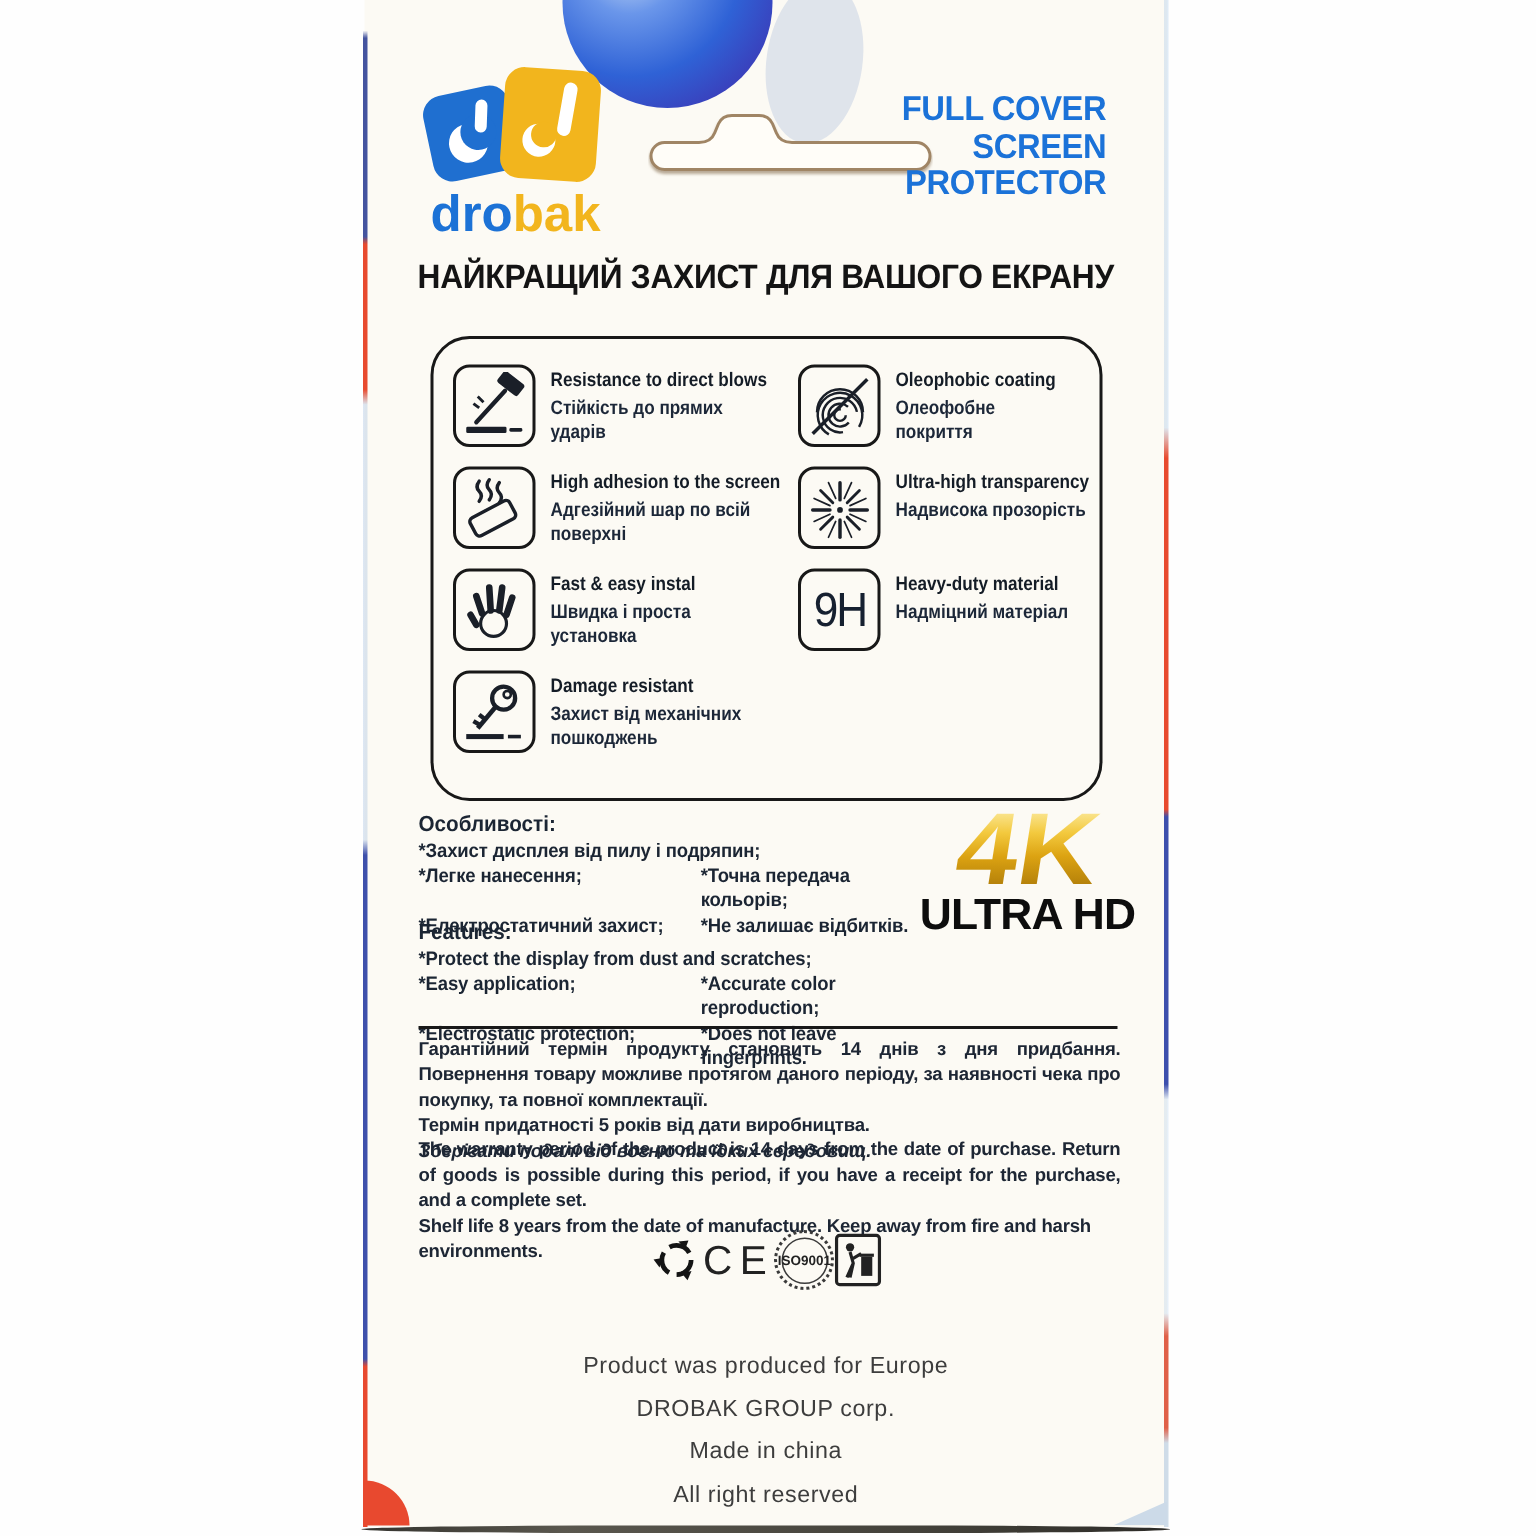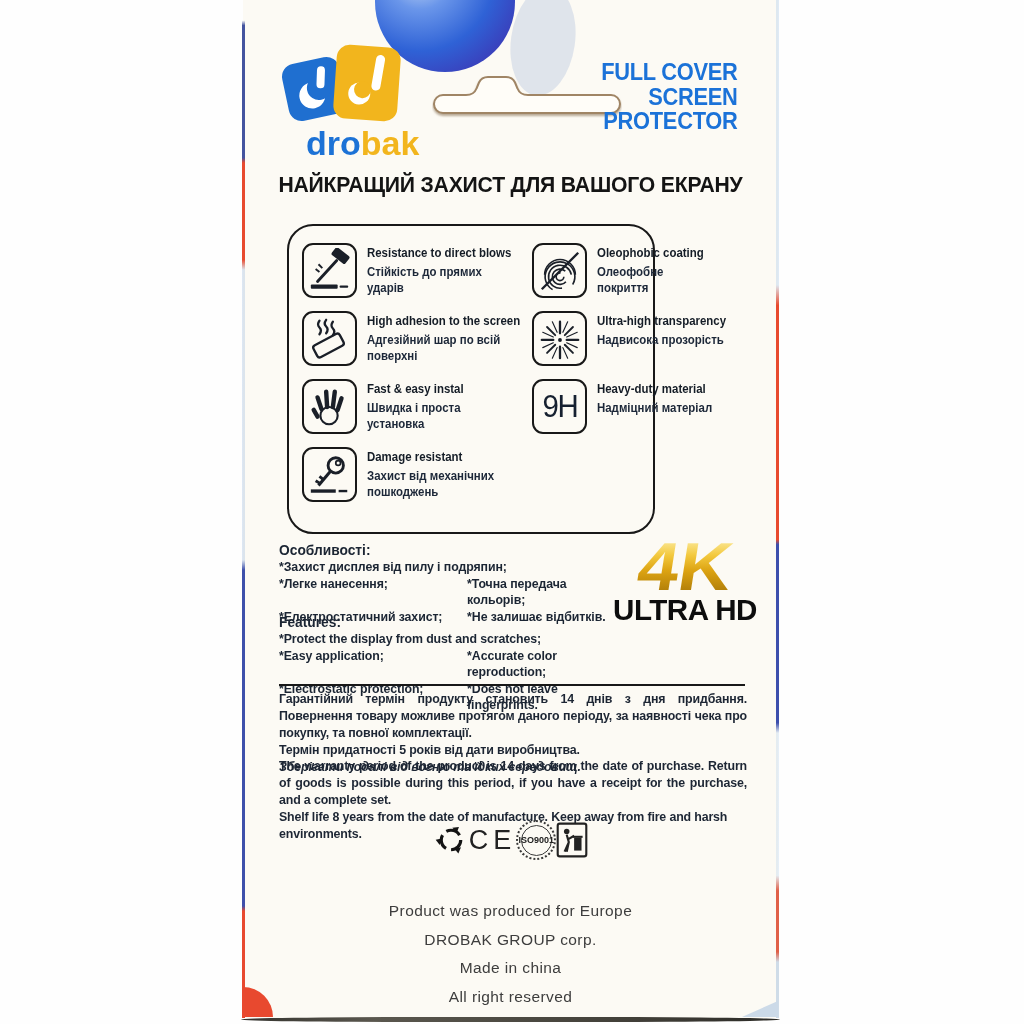--- a/index.html
+++ b/index.html
@@ -22,28 +22,28 @@
       clip-path:polygon(100% 0,100% 100%,0 100%);}
   .ball{position:absolute;left:132px;top:-68px;width:140px;height:140px;border-radius:50%;
       background:radial-gradient(circle at 32% 32%,#c6d9f4 0%,#6a96ea 24%,#2f62d6 55%,#3a3fbb 80%,#4a39b0 100%);}
   .swoosh{position:absolute;left:268px;top:-14px;width:64px;height:110px;border-radius:50%;
       background:#dce1ea;transform:rotate(8deg);opacity:.9;}
   .hole{position:absolute;left:189px;top:72px;}
   .logo{position:absolute;left:42px;top:44px;width:150px;height:120px;}
   .tile{position:absolute;border-radius:13px;}
   .tile-blue{left:0;top:16px;width:58px;height:58px;background:#1f6fd0;transform:rotate(-12deg);}
   .tile-yellow{left:50px;top:2px;width:64px;height:74px;background:#f2b51d;transform:rotate(4deg);}
-  .logo-text{position:absolute;left:2px;top:80px;font-size:34px;font-weight:700;letter-spacing:0;margin-left:19px;}
+  .logo-text{position:absolute;left:2px;top:80px;font-size:34px;font-weight:700;letter-spacing:0;}
   .logo-dro{color:#1c72d6;}
   .logo-bak{color:#f2b51d;}
   .tagline{position:absolute;right:40px;top:60px;text-align:right;color:#1b72d8;font-weight:700;
       font-size:23px;line-height:24.5px;letter-spacing:-.3px;transform:scaleX(.95);transform-origin:right top;}
   .headline{position:absolute;left:0;top:172px;width:100%;text-align:center;font-size:22.5px;
       font-weight:700;color:#141414;letter-spacing:-.2px;transform:scaleX(.94);}
-  .fbox{position:absolute;left:44px;top:224px;width:368px;height:310px;border:2.5px solid #181818;
+  .fbox{position:absolute;left:44px;top:224px;width:448px;height:310px;border:2.5px solid #181818;
       border-radius:26px;box-sizing:border-box;padding:17px 6px 6px 13px;display:flex;}
   .fcol{display:flex;flex-direction:column;}
   .fcol-left{width:230px;}
   .fcol-right{width:199px;}
   .fitem{display:flex;margin-bottom:13px;}
   .ficon{width:55px;height:55px;border:2px solid #181818;border-radius:11px;box-sizing:border-box;
       flex-shrink:0;display:flex;align-items:center;justify-content:center;}
   .ficon svg{display:block;}
   .ficon-9h{font-size:32px;font-weight:500;letter-spacing:-1.5px;color:#162030;transform:scaleX(.92);}
   .ftext{margin-left:10px;padding-top:2px;width:190px;transform:scaleX(.88);transform-origin:left top;}

